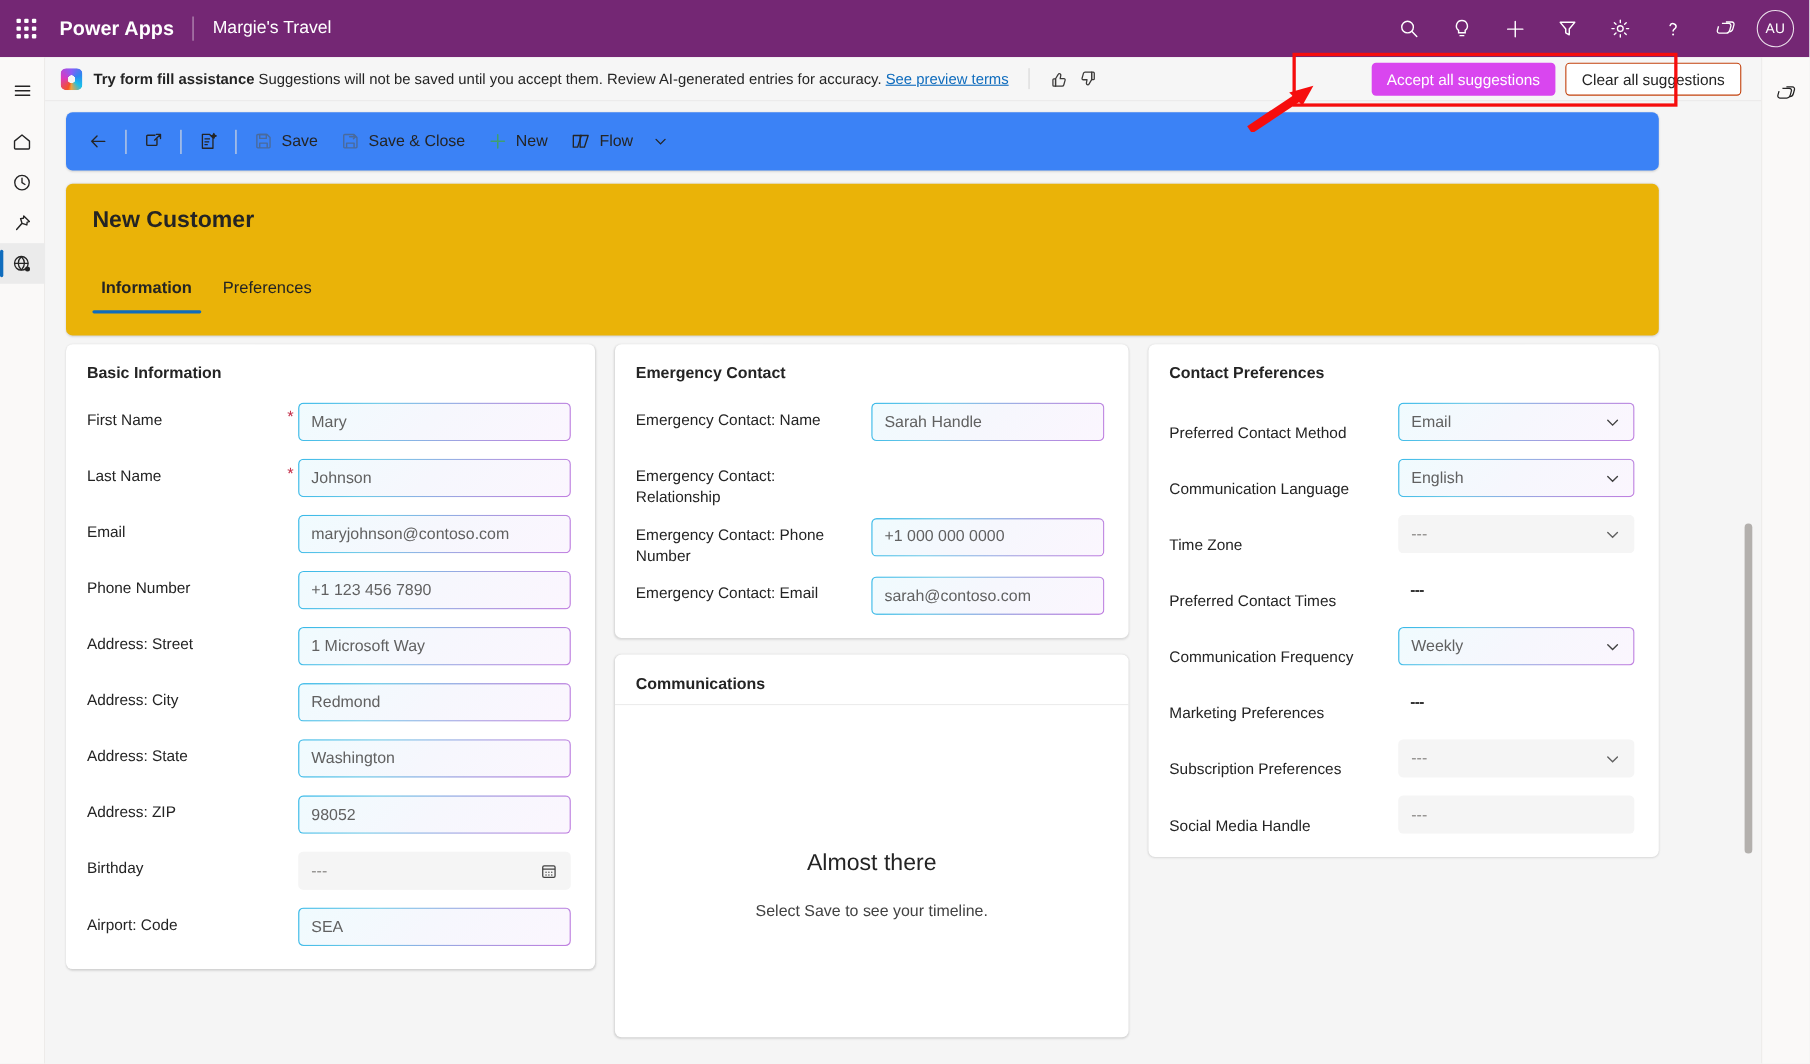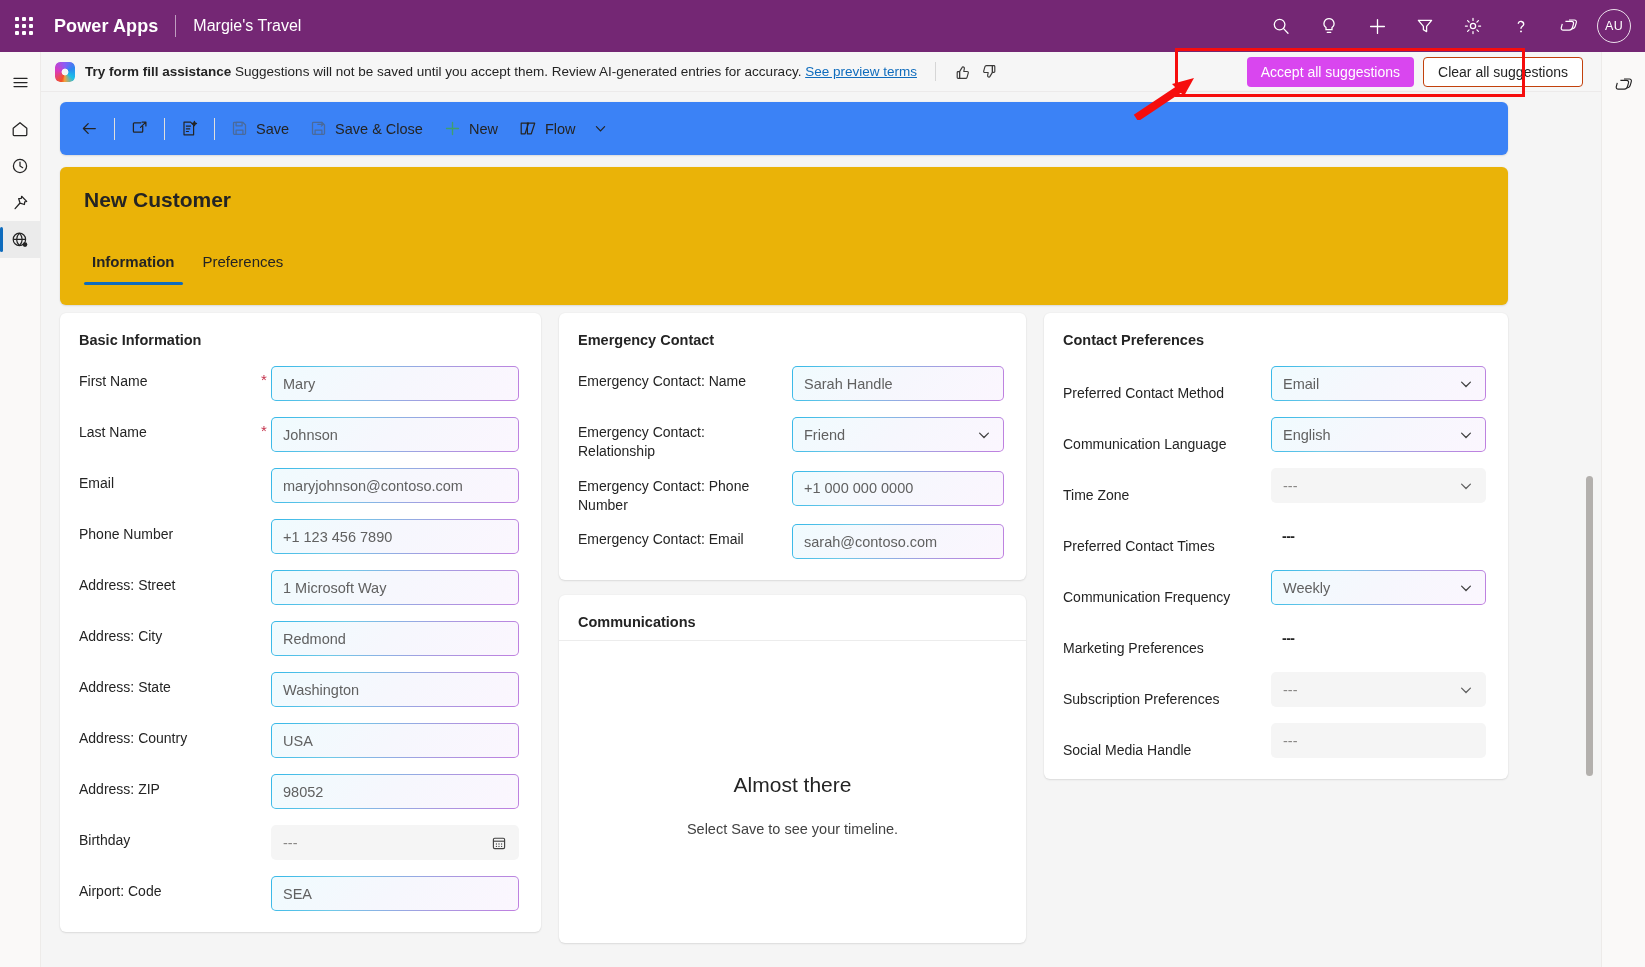--- a/index.html
+++ b/index.html
@@ -436,29 +436,20 @@
                   <span>Redmond</span>
                 </div>
               </div>
             </div>
             <div class="frow">
               <div class="flabel">Address: State</div>
               <div class="req"></div>
               <div class="fctl">
                 <div class="inp">
                   <span>Washington</span>
-                </div>
-              </div>
-            </div>
-            <div class="frow">
-              <div class="flabel">Address: Country</div>
-              <div class="req"></div>
-              <div class="fctl">
-                <div class="inp">
-                  <span>USA</span>
                 </div>
               </div>
             </div>
             <div class="frow">
               <div class="flabel">Address: ZIP</div>
               <div class="req"></div>
               <div class="fctl">
                 <div class="inp">
                   <span>98052</span>
                 </div>
@@ -505,28 +496,20 @@
               <div class="req"></div>
               <div class="fctl">
                 <div class="inp">
                   <span>Sarah Handle</span>
                 </div>
               </div>
             </div>
             <div class="frow">
               <div class="flabel">Emergency Contact: Relationship</div>
               <div class="req"></div>
-              <div class="fctl">
-                <div class="inp">
-                  <span>Friend</span>
-                  <svg class="chev" width="16" height="16" viewBox="0 0 16 16" fill="none" stroke="currentColor" stroke-width="1.25" stroke-linecap="round">
-                    <path d="M3.6 6.1 8 10.5l4.4-4.4"></path>
-                  </svg>
-                </div>
-              </div>
             </div>
             <div class="frow">
               <div class="flabel">Emergency Contact: Phone Number</div>
               <div class="req"></div>
               <div class="fctl">
                 <div class="inp">
                   <span>+1 000 000 0000</span>
                 </div>
               </div>
             </div>

